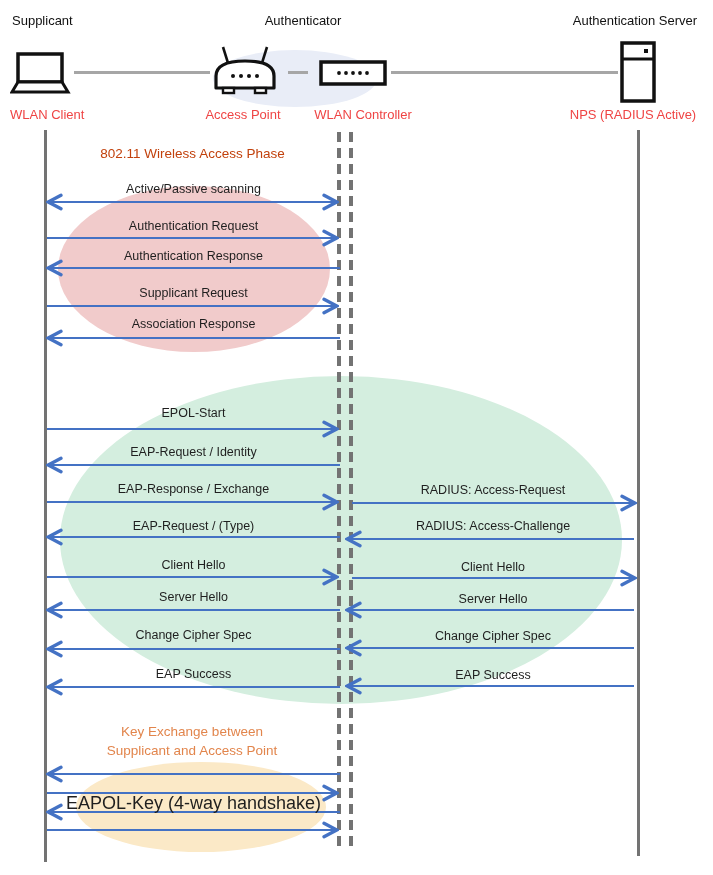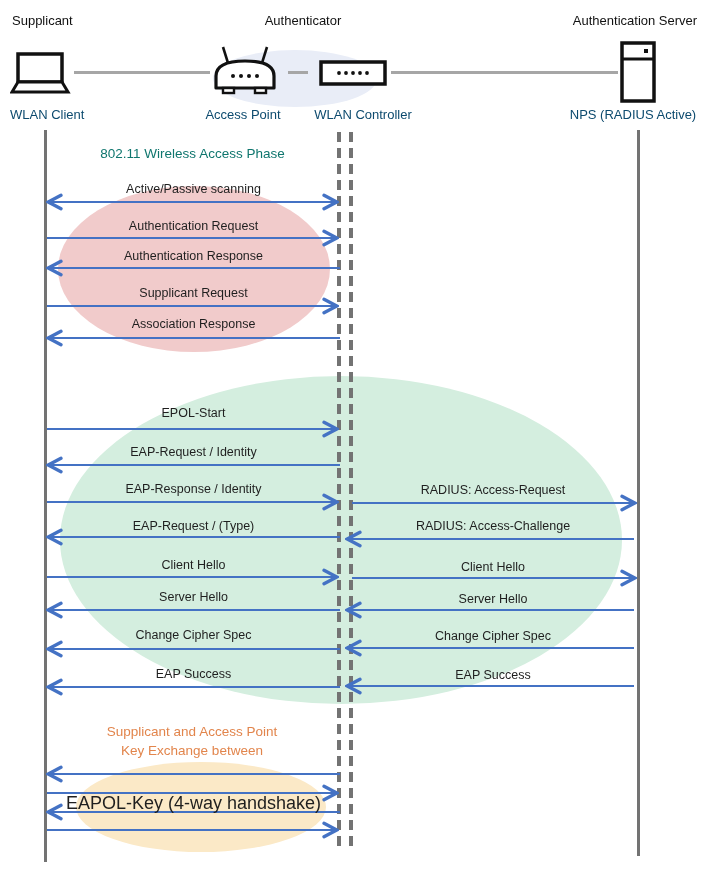--- a/index.html
+++ b/index.html
@@ -4,21 +4,21 @@
 <title>WLAN Authentication Sequence Diagram</title>
 <style>
   html,body{margin:0;padding:0;background:#fff;}
   .canvas{
     position:relative;width:713px;height:875px;background:#ffffff;overflow:hidden;
     font-family:"Liberation Sans",sans-serif;color:#1f1f1f;padding-left:16px;
   }
   .abs{position:absolute;}
   
   .role-label{font-size:13px;color:#111;white-space:nowrap;}
-  .node-label{font-size:13px;color:#0c4a6e;white-space:nowrap;}
+  .node-label{font-size:13px;color:#ef4444;white-space:nowrap;}
   .center{text-align:center;}
   
   .ellipse{position:absolute;border-radius:50%;z-index:1;}
   
   .hline{position:absolute;height:3px;background:#a6a6a6;z-index:2;}
   
   .lifeline{position:absolute;width:3px;background:#737373;z-index:3;}
   .lifeline-dashed{
     position:absolute;width:4px;z-index:3;
     background:repeating-linear-gradient(to bottom,#737373 0 10px,transparent 10px 16px);
@@ -87,24 +87,24 @@
 
   <div class="ellipse" style="left:58px;top:186px;width:272px;height:166px;background:#f1cbcb;"></div>
   <div class="ellipse" style="left:60px;top:376px;width:562px;height:328px;background:#d4eedf;"></div>
   <div class="ellipse" style="left:76px;top:762px;width:250px;height:90px;background:#fbe9c7;"></div>
 
   <div class="lifeline" style="left:44px;top:130px;height:732px;"></div>
   <div class="lifeline-dashed" style="left:337px;top:132px;height:720px;"></div>
   <div class="lifeline-dashed" style="left:349px;top:132px;height:720px;"></div>
   <div class="lifeline" style="left:637px;top:130px;height:726px;"></div>
 
-  <div class="phase-title" style="left:45px;top:146px;width:295px;color:#0f766e;">802.11 Wireless Access Phase</div>
+  <div class="phase-title" style="left:45px;top:146px;width:295px;color:#c2410c;">802.11 Wireless Access Phase</div>
   <div class="phase-title two-line" style="left:42px;top:722px;width:300px;color:#e2854c;">
+    <div>Key Exchange between</div>
     <div>Supplicant and Access Point</div>
-    <div>Key Exchange between</div>
   </div>
 
   <svg id="arrows" width="713" height="875" viewBox="0 0 713 875">
     <defs>
       <marker id="ah" viewBox="0 0 12 12" refX="10" refY="6" markerWidth="9" markerHeight="9" orient="auto-start-reverse">
         <path d="M2,1.5 L10.5,6 L2,10.5" fill="none" stroke="#4472c4" stroke-width="2.2" stroke-linecap="round"></path>
       </marker>
     </defs>
   <line x1="49" y1="202" x2="336" y2="202" stroke="#4472c4" stroke-width="2" marker-end="url(#ah)" marker-start="url(#ah)"></line>
       <line x1="47" y1="238" x2="336" y2="238" stroke="#4472c4" stroke-width="2" marker-end="url(#ah)"></line>
@@ -132,21 +132,21 @@
     </svg>
 
   <div id="labels-layer">
       <div class="msg-label" style="left: 47px; width: 293px; top: 182px;">Active/Passive scanning</div>
       <div class="msg-label" style="left: 47px; width: 293px; top: 219px;">Authentication Request</div>
       <div class="msg-label" style="left: 47px; width: 293px; top: 249px;">Authentication Response</div>
       <div class="msg-label" style="left: 47px; width: 293px; top: 286px;">Supplicant Request</div>
       <div class="msg-label" style="left: 47px; width: 293px; top: 317px;">Association Response</div>
       <div class="msg-label" style="left: 47px; width: 293px; top: 406px;">EPOL-Start</div>
       <div class="msg-label" style="left: 47px; width: 293px; top: 445px;">EAP-Request / Identity</div>
-      <div class="msg-label" style="left: 47px; width: 293px; top: 482px;">EAP-Response / Identity</div>
+      <div class="msg-label" style="left: 47px; width: 293px; top: 482px;">EAP-Response / Exchange</div>
       <div class="msg-label" style="left: 352px; width: 282px; top: 483px;">RADIUS: Access-Request</div>
       <div class="msg-label" style="left: 47px; width: 293px; top: 519px;">EAP-Request / (Type)</div>
       <div class="msg-label" style="left: 352px; width: 282px; top: 519px;">RADIUS: Access-Challenge</div>
       <div class="msg-label" style="left: 47px; width: 293px; top: 558px;">Client Hello</div>
       <div class="msg-label" style="left: 352px; width: 282px; top: 560px;">Client Hello</div>
       <div class="msg-label" style="left: 47px; width: 293px; top: 590px;">Server Hello</div>
       <div class="msg-label" style="left: 352px; width: 282px; top: 592px;">Server Hello</div>
       <div class="msg-label" style="left: 47px; width: 293px; top: 628px;">Change Cipher Spec</div>
       <div class="msg-label" style="left: 352px; width: 282px; top: 629px;">Change Cipher Spec</div>
       <div class="msg-label" style="left: 47px; width: 293px; top: 667px;">EAP Success</div>

